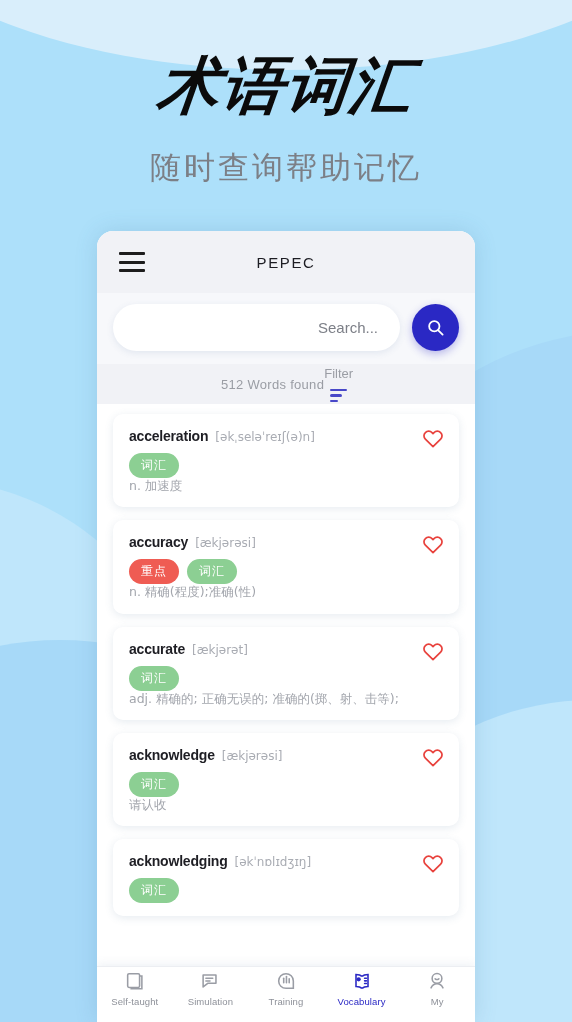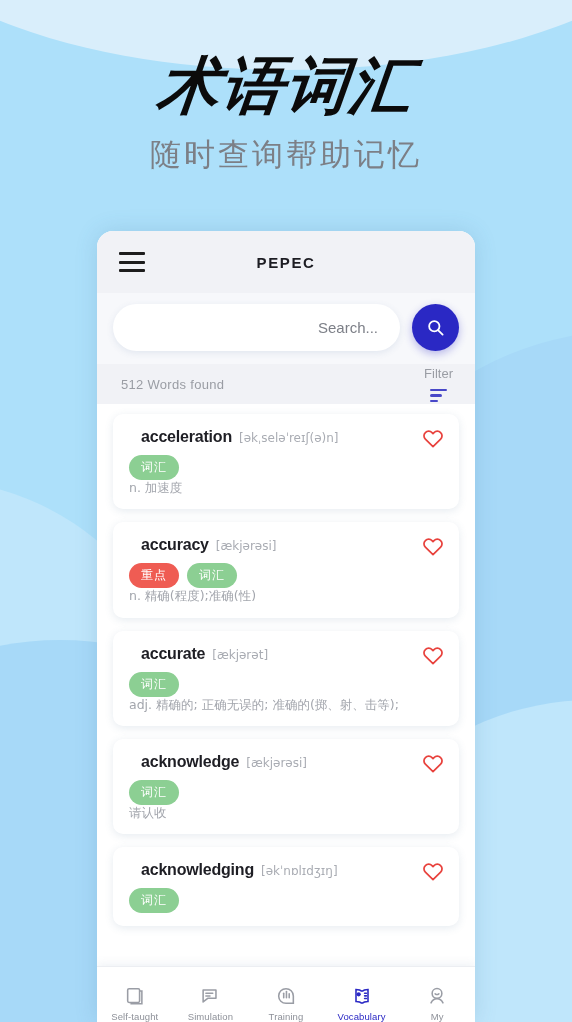--- a/index.html
+++ b/index.html
@@ -41,21 +41,21 @@
     font-size:62px;
     font-weight:900;
     color:#0b0b0b;
     letter-spacing:2px;
     font-style:italic;
     transform:skewX(-6deg);
     font-family:"DejaVu Sans", sans-serif;
     line-height:1;
   }
   #hero-sub {
-    margin-top:17px;
+    margin-top:30px;
     font-size:31px;
     color:#7c7f86;
     letter-spacing:3px;
     font-family:"DejaVu Sans", sans-serif;
   }
 
   
   #phone {
     position:absolute;
     left:97px; top:231px; width:378px; height:791px;
@@ -72,21 +72,21 @@
     height:62px; background:#f1f2f6;
     display:flex; align-items:center; position:relative; flex:none;
   }
   #menu-btn {
     position:absolute; left:22px; width:26px; height:20px;
     display:flex; flex-direction:column; justify-content:space-between; cursor:pointer;
   }
   #menu-btn i { display:block; height:3px; background:#1d1d1d; border-radius:1px; }
   #app-title {
     width:100%; text-align:center;
-    font-size:15px; font-weight:bold; letter-spacing:1.6px; color:#1d1d23;
+    font-size:15px; font-weight:normal; letter-spacing:1.6px; color:#1d1d23;
   }
 
   
   #searchbar {
     background:#f7f8fb; flex:none;
     padding:11px 16px 13px 16px;
     display:flex; align-items:center; gap:12px;
   }
   #search-input {
     flex:1; height:47px;
@@ -103,21 +103,21 @@
     background:#2a28c4; border:none; cursor:pointer;
     display:flex; align-items:center; justify-content:center;
     box-shadow:0 3px 9px rgba(42,40,196,.32);
     flex:none;
   }
   #search-btn svg { width:19px; height:19px; }
 
   
   #results-bar {
     flex:none; height:40px; background:#f1f2f6;
-    display:flex; align-items:center; justify-content:space-between;
+    display:flex; align-items:center; justify-content:center;
     padding:0 22px 0 24px;
     font-size:13px; color:#9a9da4;
   }
   #results-count { letter-spacing:.3px; }
   #filter-btn { display:flex; align-items:center; gap:8px; cursor:pointer;flex-direction:column; }
   #filter-btn .flabel { font-size:13px; color:#9a9da4; }
   .filter-icon { display:flex; flex-direction:column; gap:3px; width:17px; }
   .filter-icon i { height:2.6px; background:#4848c8; border-radius:2px; display:block; }
   .filter-icon i:nth-child(1){ width:100%; }
   .filter-icon i:nth-child(2){ width:72%; }
@@ -130,21 +130,21 @@
     overflow:hidden;
   }
   .word-card {
     background:#ffffff; border-radius:10px;
     box-shadow:0 2px 8px rgba(80,110,150,.14);
     padding:14px 16px 13px 16px;
     margin-bottom:13px;
     position:relative;
   }
   .wc-head { display:flex; align-items:baseline; gap:7px; padding-right:34px; }
-  .wc-word { font-size:16px; font-weight:bold; color:#1e1e24; letter-spacing:-.2px;margin-left:12px; }
+  .wc-word { font-size:14px; font-weight:bold; color:#1e1e24; letter-spacing:-.2px; }
   .wc-phon { font-size:12px; color:#a9acb3; font-family:"DejaVu Sans", sans-serif; }
   .wc-tags { display:flex; gap:8px; margin-top:9px; }
   .tag {
     font-size:12px; color:#ffffff; border-radius:13px;
     padding:4px 12px; letter-spacing:1px;
     font-family:"DejaVu Sans", sans-serif;
   }
   .tag-green { background:#8ccf93; }
   .tag-red { background:#ef5c53; }
   .wc-def {
@@ -154,21 +154,21 @@
   .heart-btn {
     position:absolute; right:15px; top:14px;
     width:22px; height:22px; cursor:pointer;
   }
   .heart-btn svg { width:22px; height:20px; }
 
   
   #bottom-nav {
     flex:none; height:56px; background:#ffffff;
     border-top:1px solid #eceef2;
-    display:flex; align-items:flex-end;
+    display:flex; align-items:flex-start;
     box-shadow:0 -2px 9px rgba(90,120,160,.10);
   }
   .nav-item {
     flex:1; display:flex; flex-direction:column; align-items:center;
     gap:3px; cursor:pointer; padding-top:2px;
   }
   .nav-item .nav-ico { height:24px; display:flex; align-items:center; justify-content:center; }
   .nav-item .nav-ico svg { stroke:#9a9da5; fill:none; }
   .nav-item .nav-label { font-size:9.5px; color:#8e9199; letter-spacing:.1px; }
   .nav-item.active .nav-ico svg { stroke:#2a28c4; }

